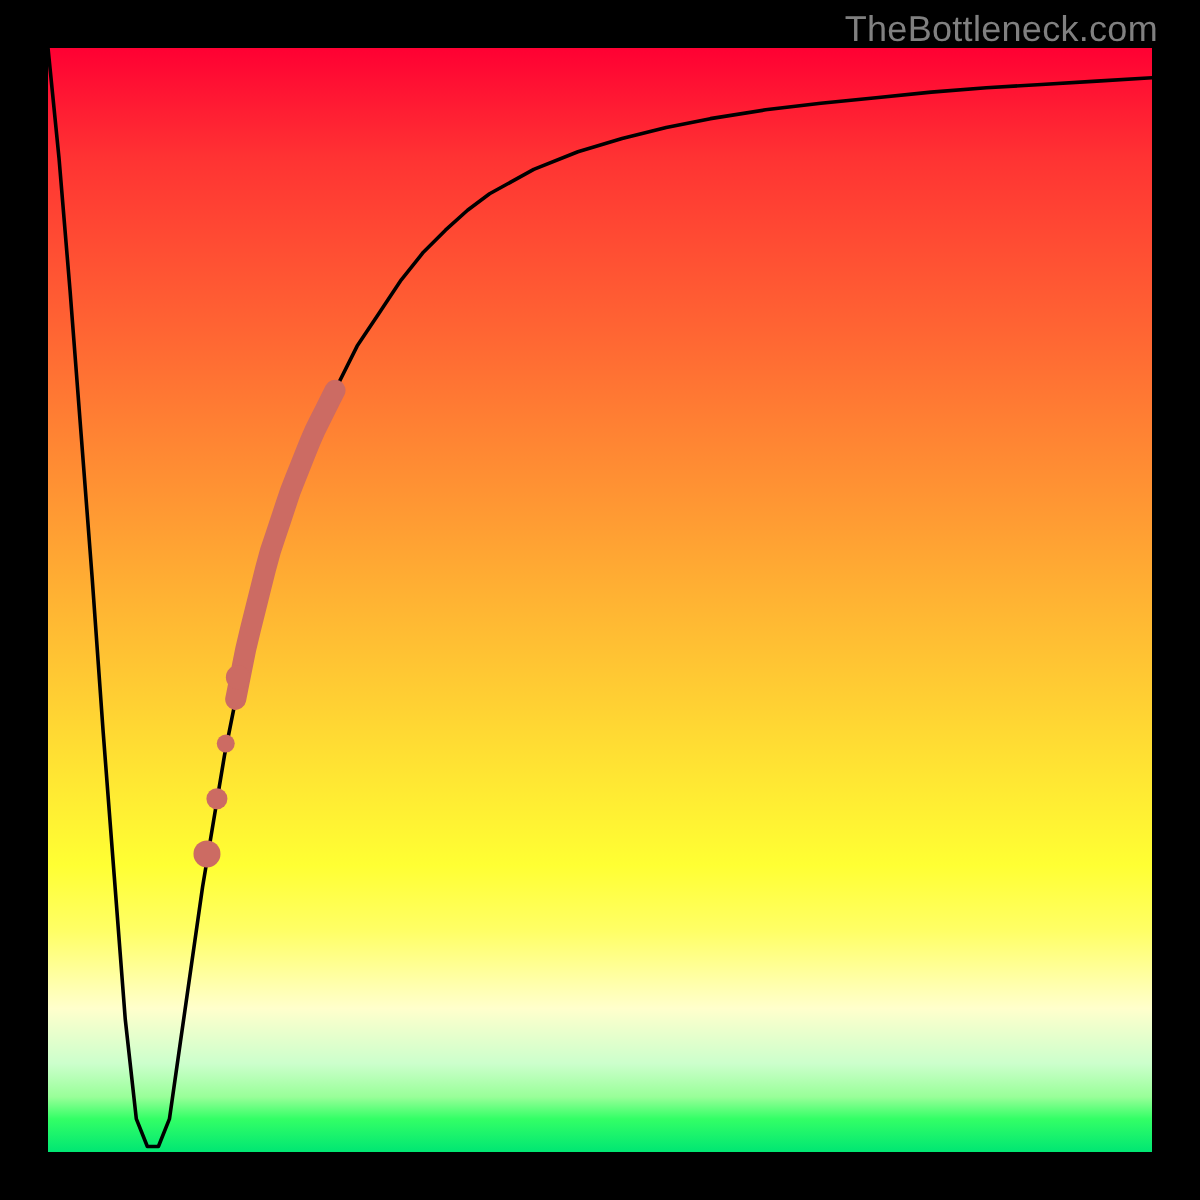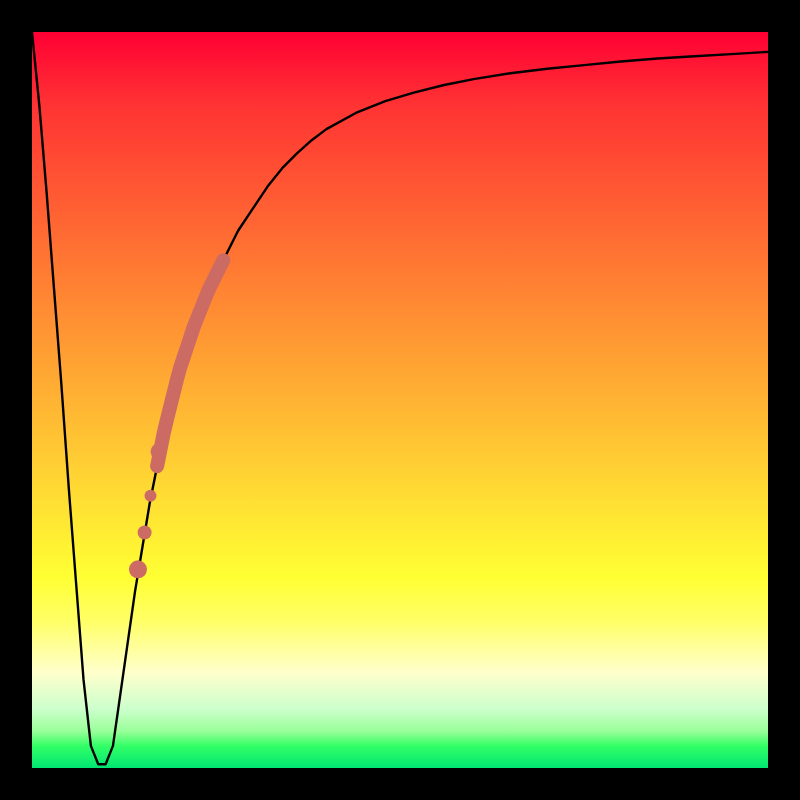--- a/index.html
+++ b/index.html
@@ -59,20 +59,21 @@
     font-size: 24px;
     letter-spacing: 0.2px;
     font-weight: 400;
   }
 </style>
 </head>
 <body>
 
 <div class="frame">
 
+  <div class="watermark">TheBottleneck.com</div>
 
   <div class="plot-area">
     <div class="gradient-bg"></div>
 
     <svg class="curve-svg" viewBox="0 0 736 736" preserveAspectRatio="none">
       <path id="main-curve" fill="none" stroke="#000" stroke-width="2.4" stroke-linejoin="round" stroke-linecap="round" d="M0.00 0.00 L7.36 73.60 L14.72 161.92 L22.08 257.60 L29.44 353.28 L36.80 456.32 L44.16 552.00 L51.52 647.68 L58.88 713.92 L66.24 732.32 L73.60 732.32 L80.96 713.92 L88.32 662.40 L95.68 610.88 L103.04 559.36 L110.40 515.20 L117.76 471.04 L125.12 434.24 L132.48 397.44 L139.84 368.00 L147.20 338.56 L161.92 294.40 L176.64 257.60 L191.36 228.16 L206.08 198.72 L220.80 176.64 L235.52 154.56 L250.24 136.16 L264.96 121.44 L279.68 108.19 L294.40 97.15 L323.84 80.96 L353.28 69.18 L382.72 60.35 L412.16 52.99 L441.60 47.10 L478.40 41.22 L515.20 36.80 L552.00 33.12 L588.80 29.44 L625.60 26.50 L662.40 24.29 L699.20 22.08 L736.00 19.87"></path>
       <path id="highlight-segment" fill="none" stroke="#cc6b63" stroke-width="14" stroke-linecap="round" d="M125.12 434.24 L128.43 417.68 L131.74 401.12 L135.06 387.14 L138.37 373.89 L141.68 360.64 L144.99 347.39 L148.30 335.25 L151.62 325.31 L154.93 315.38 L158.24 305.44 L161.55 295.50 L164.86 287.04 L168.18 278.76 L171.49 270.48 L174.80 262.20 L178.11 254.66 L181.42 248.03 L184.74 241.41 L188.05 234.78 L191.36 228.16"></path>
       <g id="highlight-dots">
           <circle cx="126.59" cy="419.52" r="8" fill="#cc6b63"></circle>
           <circle cx="118.50" cy="463.68" r="6" fill="#cc6b63"></circle>

